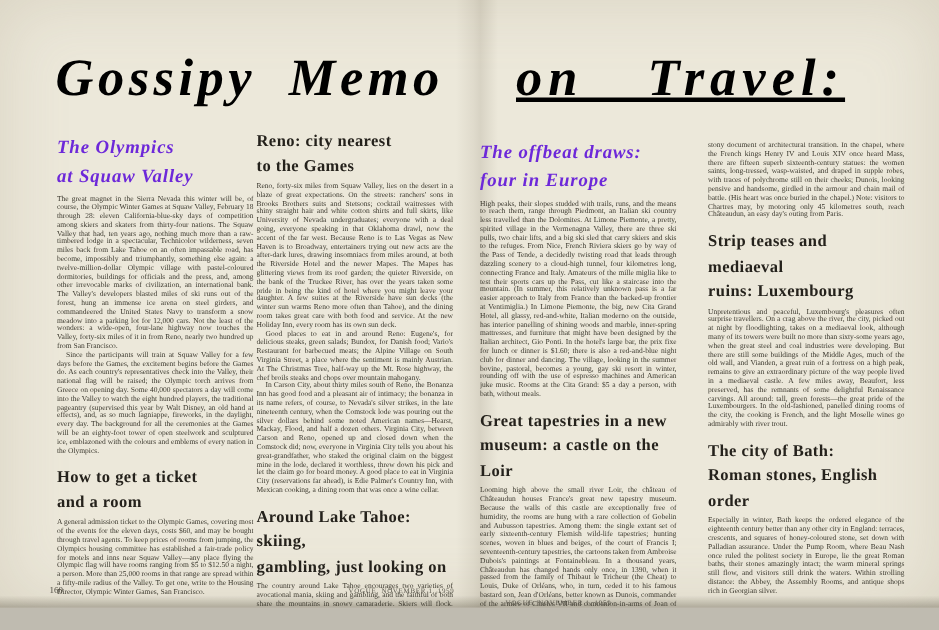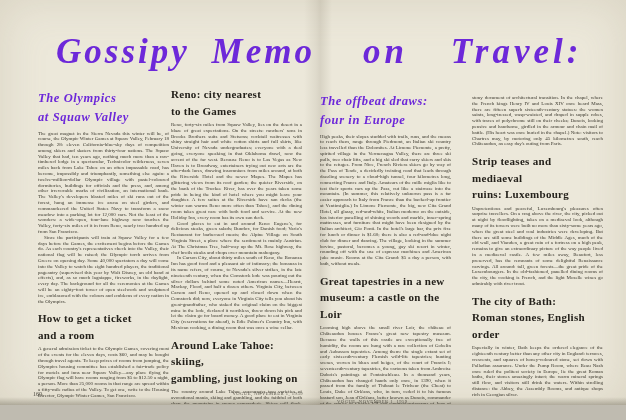--- a/index.html
+++ b/index.html
@@ -17,24 +17,24 @@
     position:absolute; left:0; top:397px; width:626px; height:8px;
     background:linear-gradient(180deg, rgba(0,0,0,0), rgba(80,75,60,0.35));
   }
   .gutter-shadow {
     position:absolute; left:304px; top:0; width:28px; height:405px;
     background:linear-gradient(90deg, rgba(0,0,0,0) 0%, rgba(110,100,80,0.10) 42%, rgba(110,100,80,0.16) 58%, rgba(0,0,0,0) 100%);
   }
   .main-title {
     position:absolute; top:33px;
     font:bold italic 35px/1.1 "Liberation Serif", serif;
-    color:#6d28d9; white-space:nowrap;margin-left:19px;
+    color:#000000; white-space:nowrap;
   }
   #title-left  { left:37px;  letter-spacing:3px;  word-spacing:10px; }
-  #title-right { left:344px; letter-spacing:4px;  word-spacing:30px; }
+  #title-right { left:344px; letter-spacing:4px;  word-spacing:30px;text-decoration:underline; }
   .col { position:absolute; width:131px; overflow:hidden; }
   #col1 { left:38px;  top:89px; height:315px; }
   #col2 { left:171px; top:86px; height:318px; }
   #col3 { left:320px; top:92px; height:312px; }
   #col4 { left:472px; top:95px; height:309px; }
   .h-ital {
     font:bold italic 12.5px/1.5 "Liberation Serif", serif;
     letter-spacing:0.6px; color:#6d28d9; margin:0 0 4px 0;
   }
   .h-bold {

